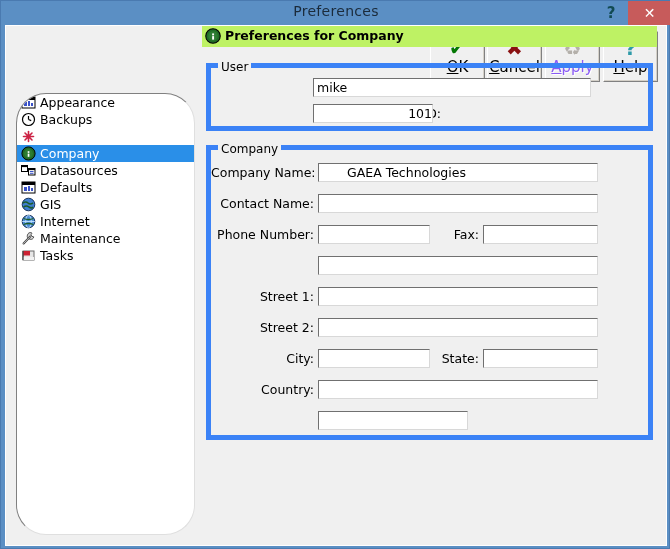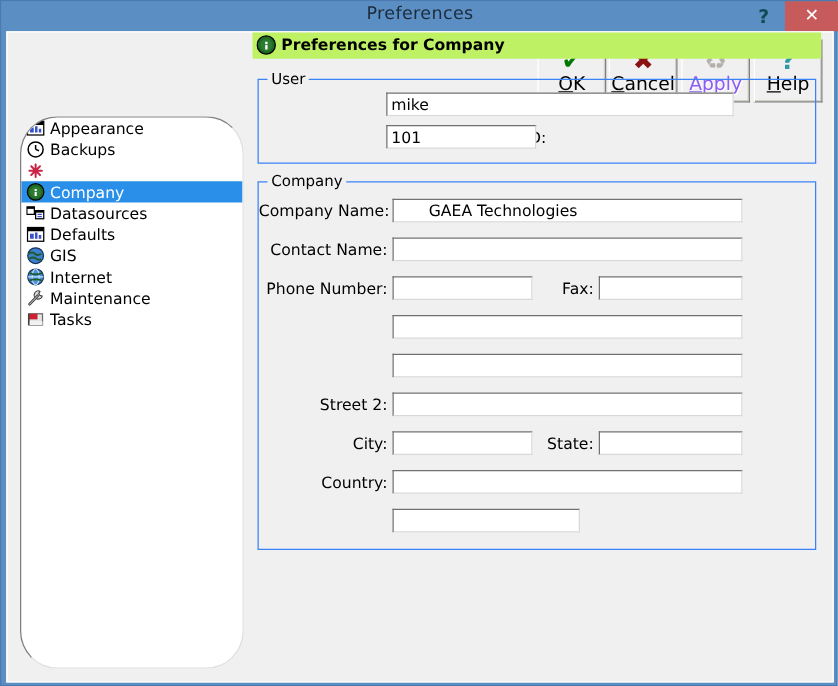--- a/index.html
+++ b/index.html
@@ -174,21 +174,21 @@
   }
   .panel-body {
     position: absolute;
     left: 196px; top: 21px;
     width: 455px; height: 485px;
   }
 
   
   .groupbox {
     position: absolute;
-    border: 1px solid #3b82f6;
+    border: 5px solid #3b82f6;
     box-sizing: border-box;
     background: transparent;
   }
   .groupbox > .legend {
     position: absolute;
     left: 7px; top: -8px;
     padding: 0 3px;
     background: #f0f0f0;
     font-size: 12px;
     color: #000000;
@@ -400,39 +400,40 @@
 
     <div class="panel-body">
 
       <div class="groupbox" id="group-user">
         <span class="legend">User</span>
 
         <span class="flabel" style="left:20px; top:12px; width:210px;">User Name:</span>
         <input class="field" style="left: 102px; top: 10px; width: 278px;" value="mike">
 
         <span class="flabel" style="left:20px; top:38px; width:210px;">Personnel ID:</span>
-        <input class="field" style="left: 102px; top: 36px; width: 120px;" value="101">
+        <input class="field" style="left: 102px; top: 36px; width: 120px; text-align: right;" value="101">
       </div>
 
       <div class="groupbox" id="group-company">
         <span class="legend">Company</span>
 
         <span class="flabel" style="left:0px; top:15px; width:103px;">Company Name:</span>
         <input class="field" style="left: 107px; top: 13px; width: 280px; padding-left: 28px;" value="GAEA Technologies">
 
         <span class="flabel" style="left:0px; top:46px; width:103px;">Contact Name:</span>
         <input class="field" style="left: 107px; top: 44px; width: 280px;" value="">
 
         <span class="flabel" style="left:0px; top:77px; width:103px;">Phone Number:</span>
         <input class="field" style="left: 107px; top: 75px; width: 112px;" value="">
         <span class="flabel" style="left:222px; top:77px; width:46px;">Fax:</span>
         <input class="field" style="left: 272px; top: 75px; width: 115px;" value="">
 
         <input class="field" style="left: 107px; top: 106px; width: 280px;" value="">
 
+        <span class="flabel" style="left:0px; top:139px; width:103px;">Street 1:</span>
         <input class="field" style="left: 107px; top: 137px; width: 280px;" value="">
 
         <span class="flabel" style="left:0px; top:170px; width:103px;">Street 2:</span>
         <input class="field" style="left: 107px; top: 168px; width: 280px;" value="">
 
         <span class="flabel" style="left:0px; top:201px; width:103px;">City:</span>
         <input class="field" style="left: 107px; top: 199px; width: 112px;" value="">
         <span class="flabel" style="left:219px; top:201px; width:49px;">State:</span>
         <input class="field" style="left: 272px; top: 199px; width: 115px;" value="">
 

